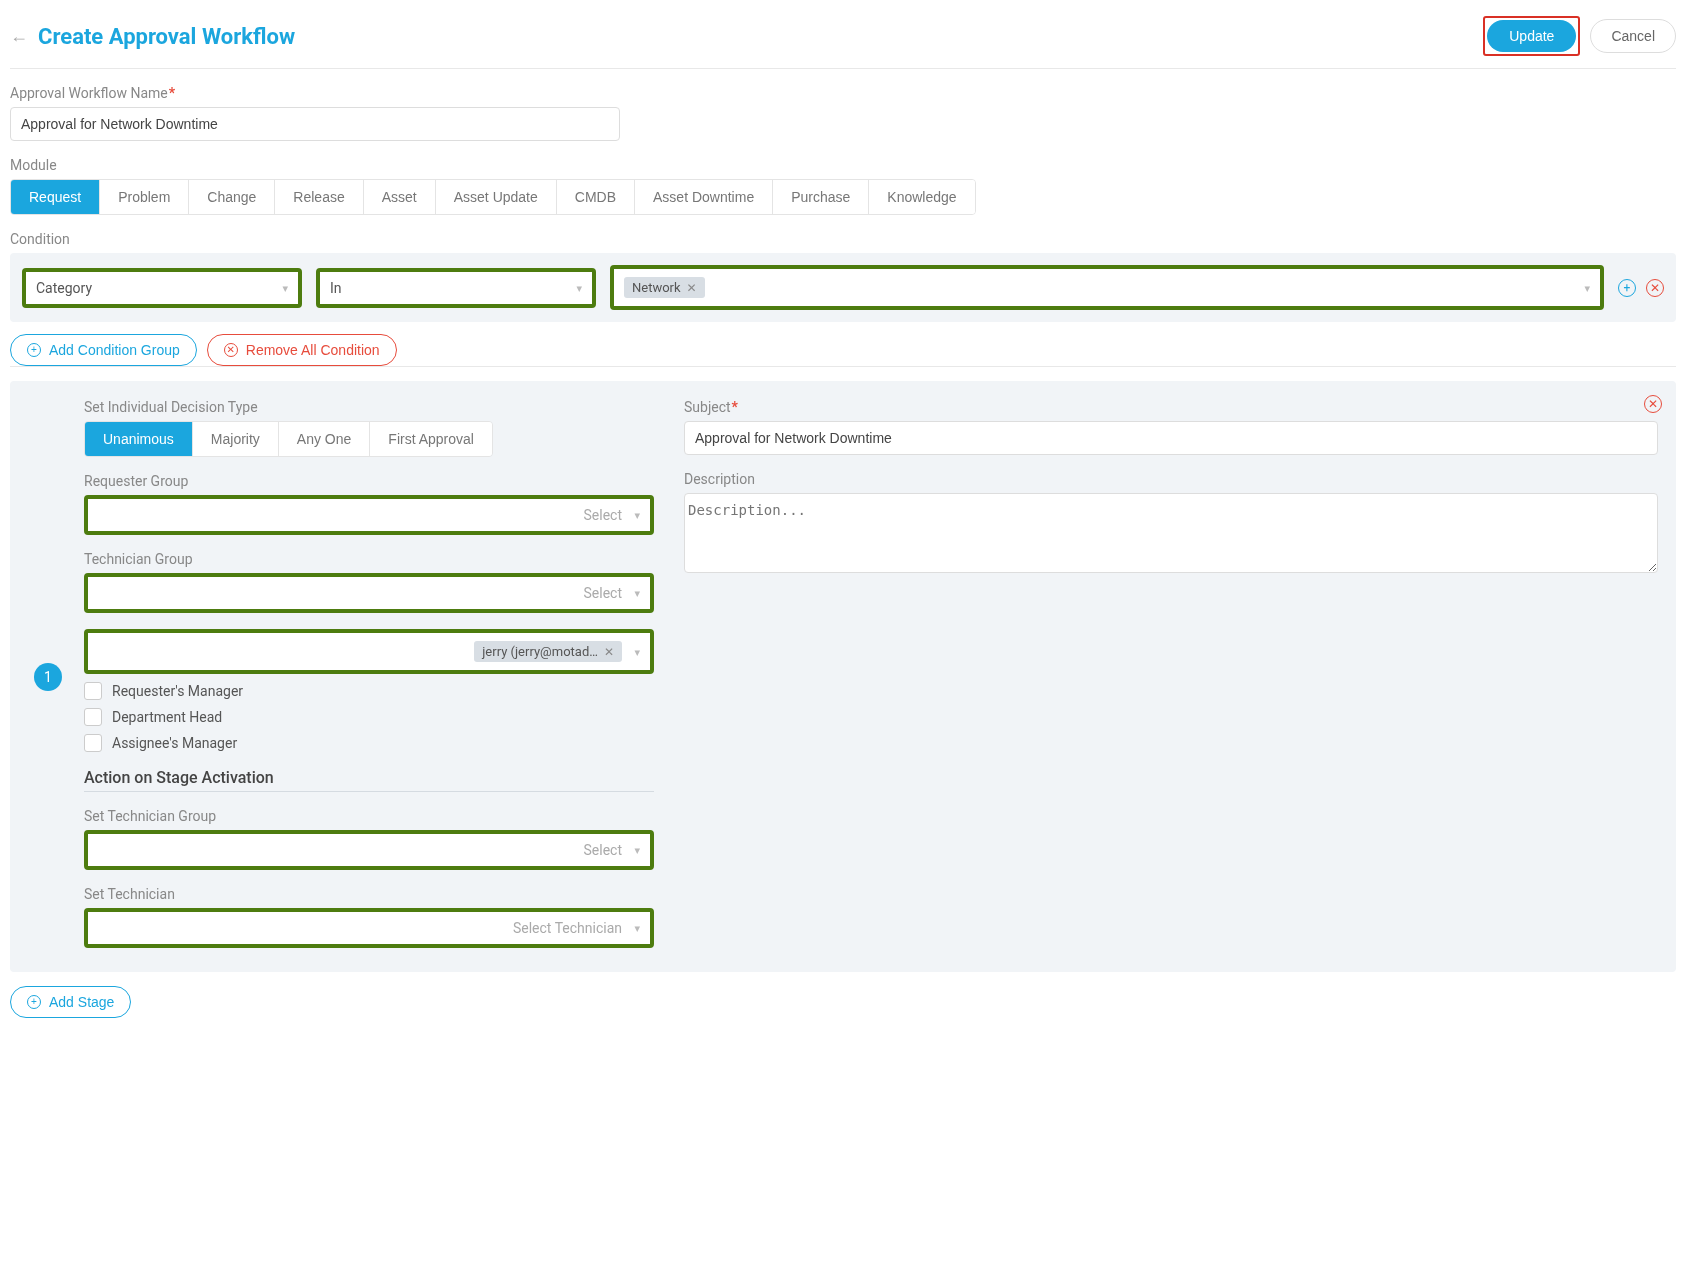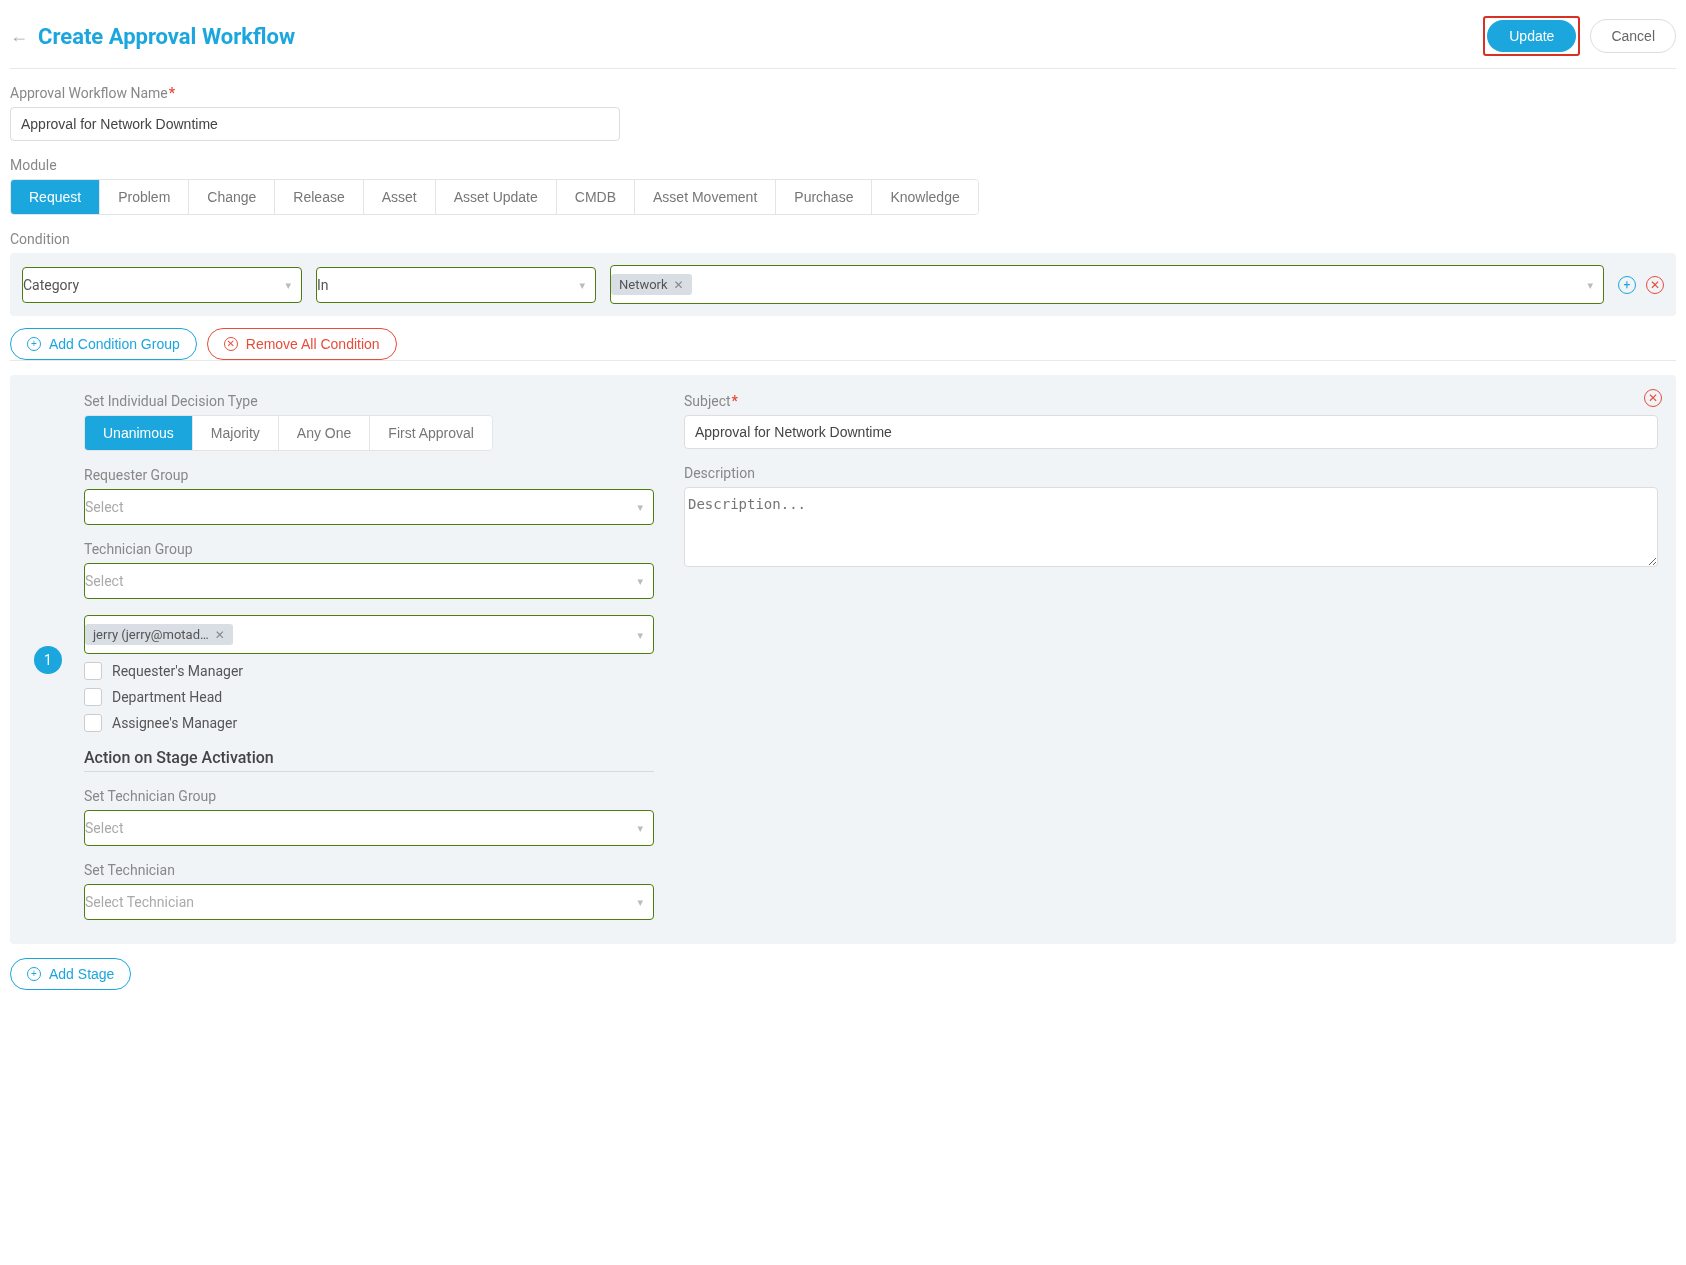--- a/index.html
+++ b/index.html
@@ -107,23 +107,23 @@
     background: #f1f4f7;
     border-radius: 4px;
     padding: 12px;
     display: flex;
     align-items: center;
     gap: 14px;
   }
   .select-box {
     position: relative;
     background: #fff;
-    border: 1px solid #4d7c0f;
+    border: 4px solid #4d7c0f;
     border-radius: 4px;
-    padding: 8px 28px 8px 0;
+    padding: 8px 28px 8px 10px;
     color: #555;
     cursor: pointer;
     min-height: 36px;
     display: flex;
     align-items: center;
   }
   .select-box.placeholder { color: #aaa; }
   .select-caret {
     position: absolute;
     right: 10px;
@@ -194,21 +194,21 @@
   .stage-badge {
     position:absolute; left:24px; top:50%; transform:translateY(-50%);
     width:28px; height:28px; border-radius:50%; background:#1ba6de; color:#fff;
     display:flex; align-items:center; justify-content:center; font-size:14px;
   }
   .stage-remove {
     position:absolute; right:14px; top:14px;
   }
   .stage-left { margin-left:56px; width:570px; }
   .stage-right { flex:1; }
-  .sel-full { width:100%; }
+  .sel-full { width:100%;justify-content:flex-end; }
   .form-group { margin-bottom:16px; }
   .checkbox-row { display:flex; align-items:center; gap:10px; margin:8px 0; color:#555;}
   .checkbox-box { width:18px; height:18px; border:1px solid #ccc; border-radius:3px; background:#fff; cursor:pointer;}
   .action-h { color:#444; font-size:16px; font-weight:500; margin:14px 0 4px 0; }
   .thin-divider { border-top:1px solid #d5dbe1; margin-bottom:16px; }
   .subject-input { width:100%; padding:8px 10px; border:1px solid #ddd; border-radius:4px; font-size:14px; color:#444;}
   .textarea-box { width:100%; height:80px; resize:both; padding:8px 3px; border:1px solid #ddd; border-radius:4px; font-size:14px; color:#444;}
   .add-stage-wrap { margin-top:14px; }
 </style>
 </head>
@@ -239,21 +239,21 @@
   <div class="section">
     <label class="field-label">Module</label>
     <div class="tab-row">
       <button class="tab-btn active">Request</button>
       <button class="tab-btn">Problem</button>
       <button class="tab-btn">Change</button>
       <button class="tab-btn">Release</button>
       <button class="tab-btn">Asset</button>
       <button class="tab-btn">Asset Update</button>
       <button class="tab-btn">CMDB</button>
-      <button class="tab-btn">Asset Movement</button>
+      <button class="tab-btn">Asset Downtime</button>
       <button class="tab-btn">Purchase</button>
       <button class="tab-btn">Knowledge</button>
     </div>
   </div>
 
   <div class="section">
     <label class="field-label">Condition</label>
     <div class="condition-block">
       <div class="select-box cond-field">
         <span>Category</span>

